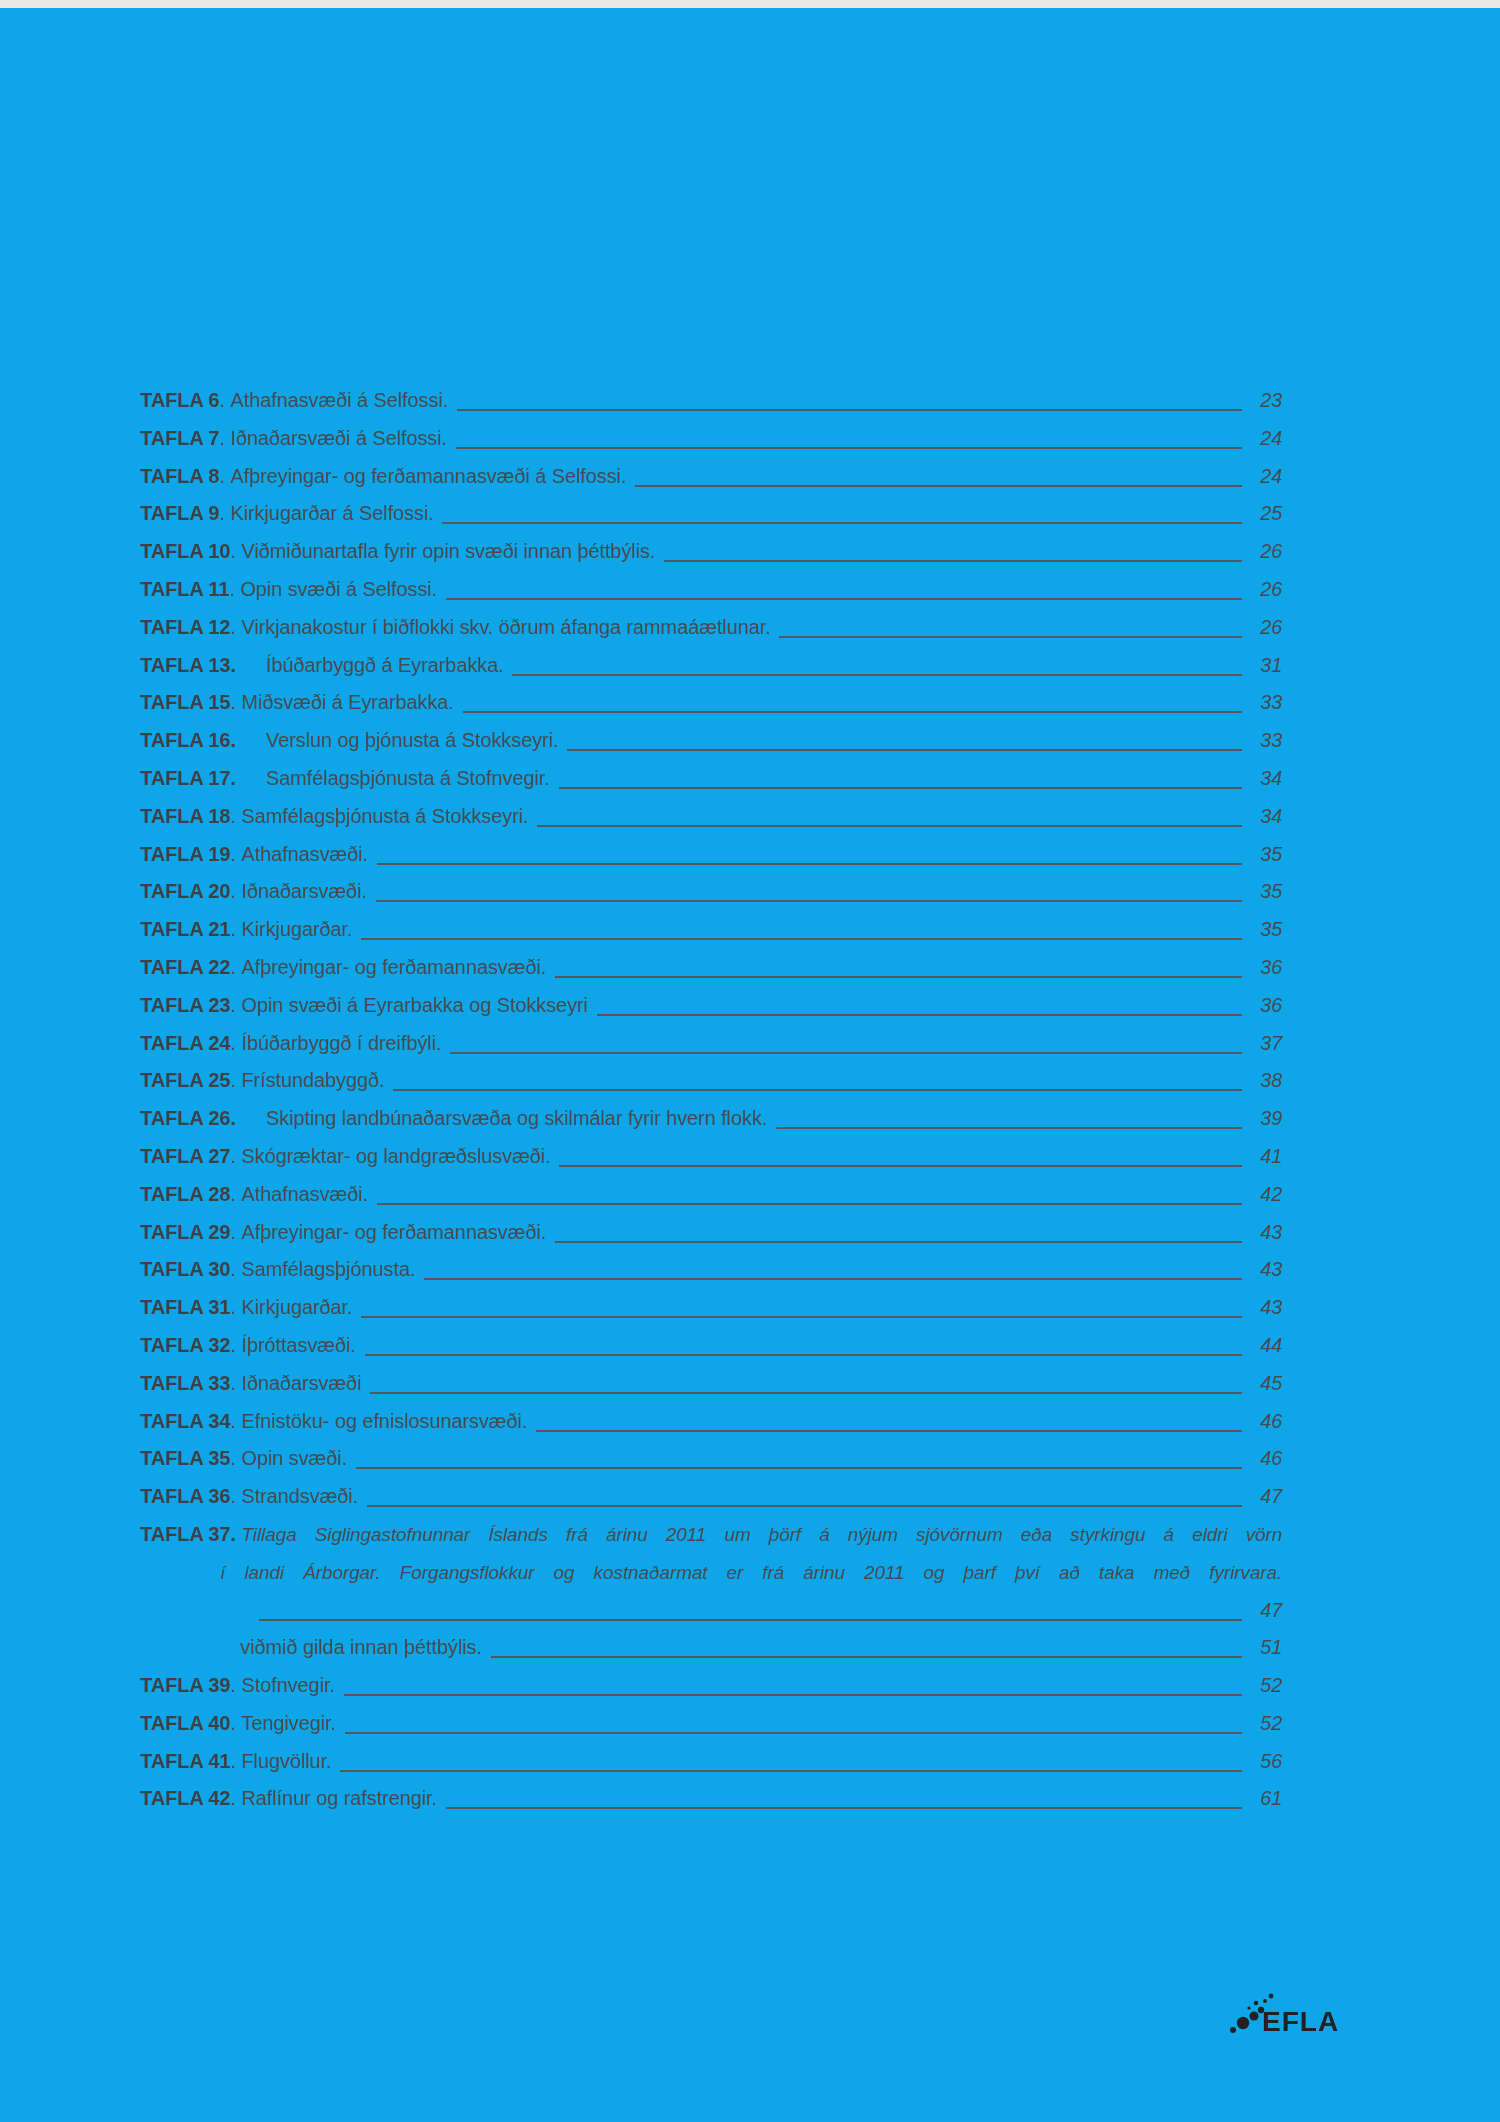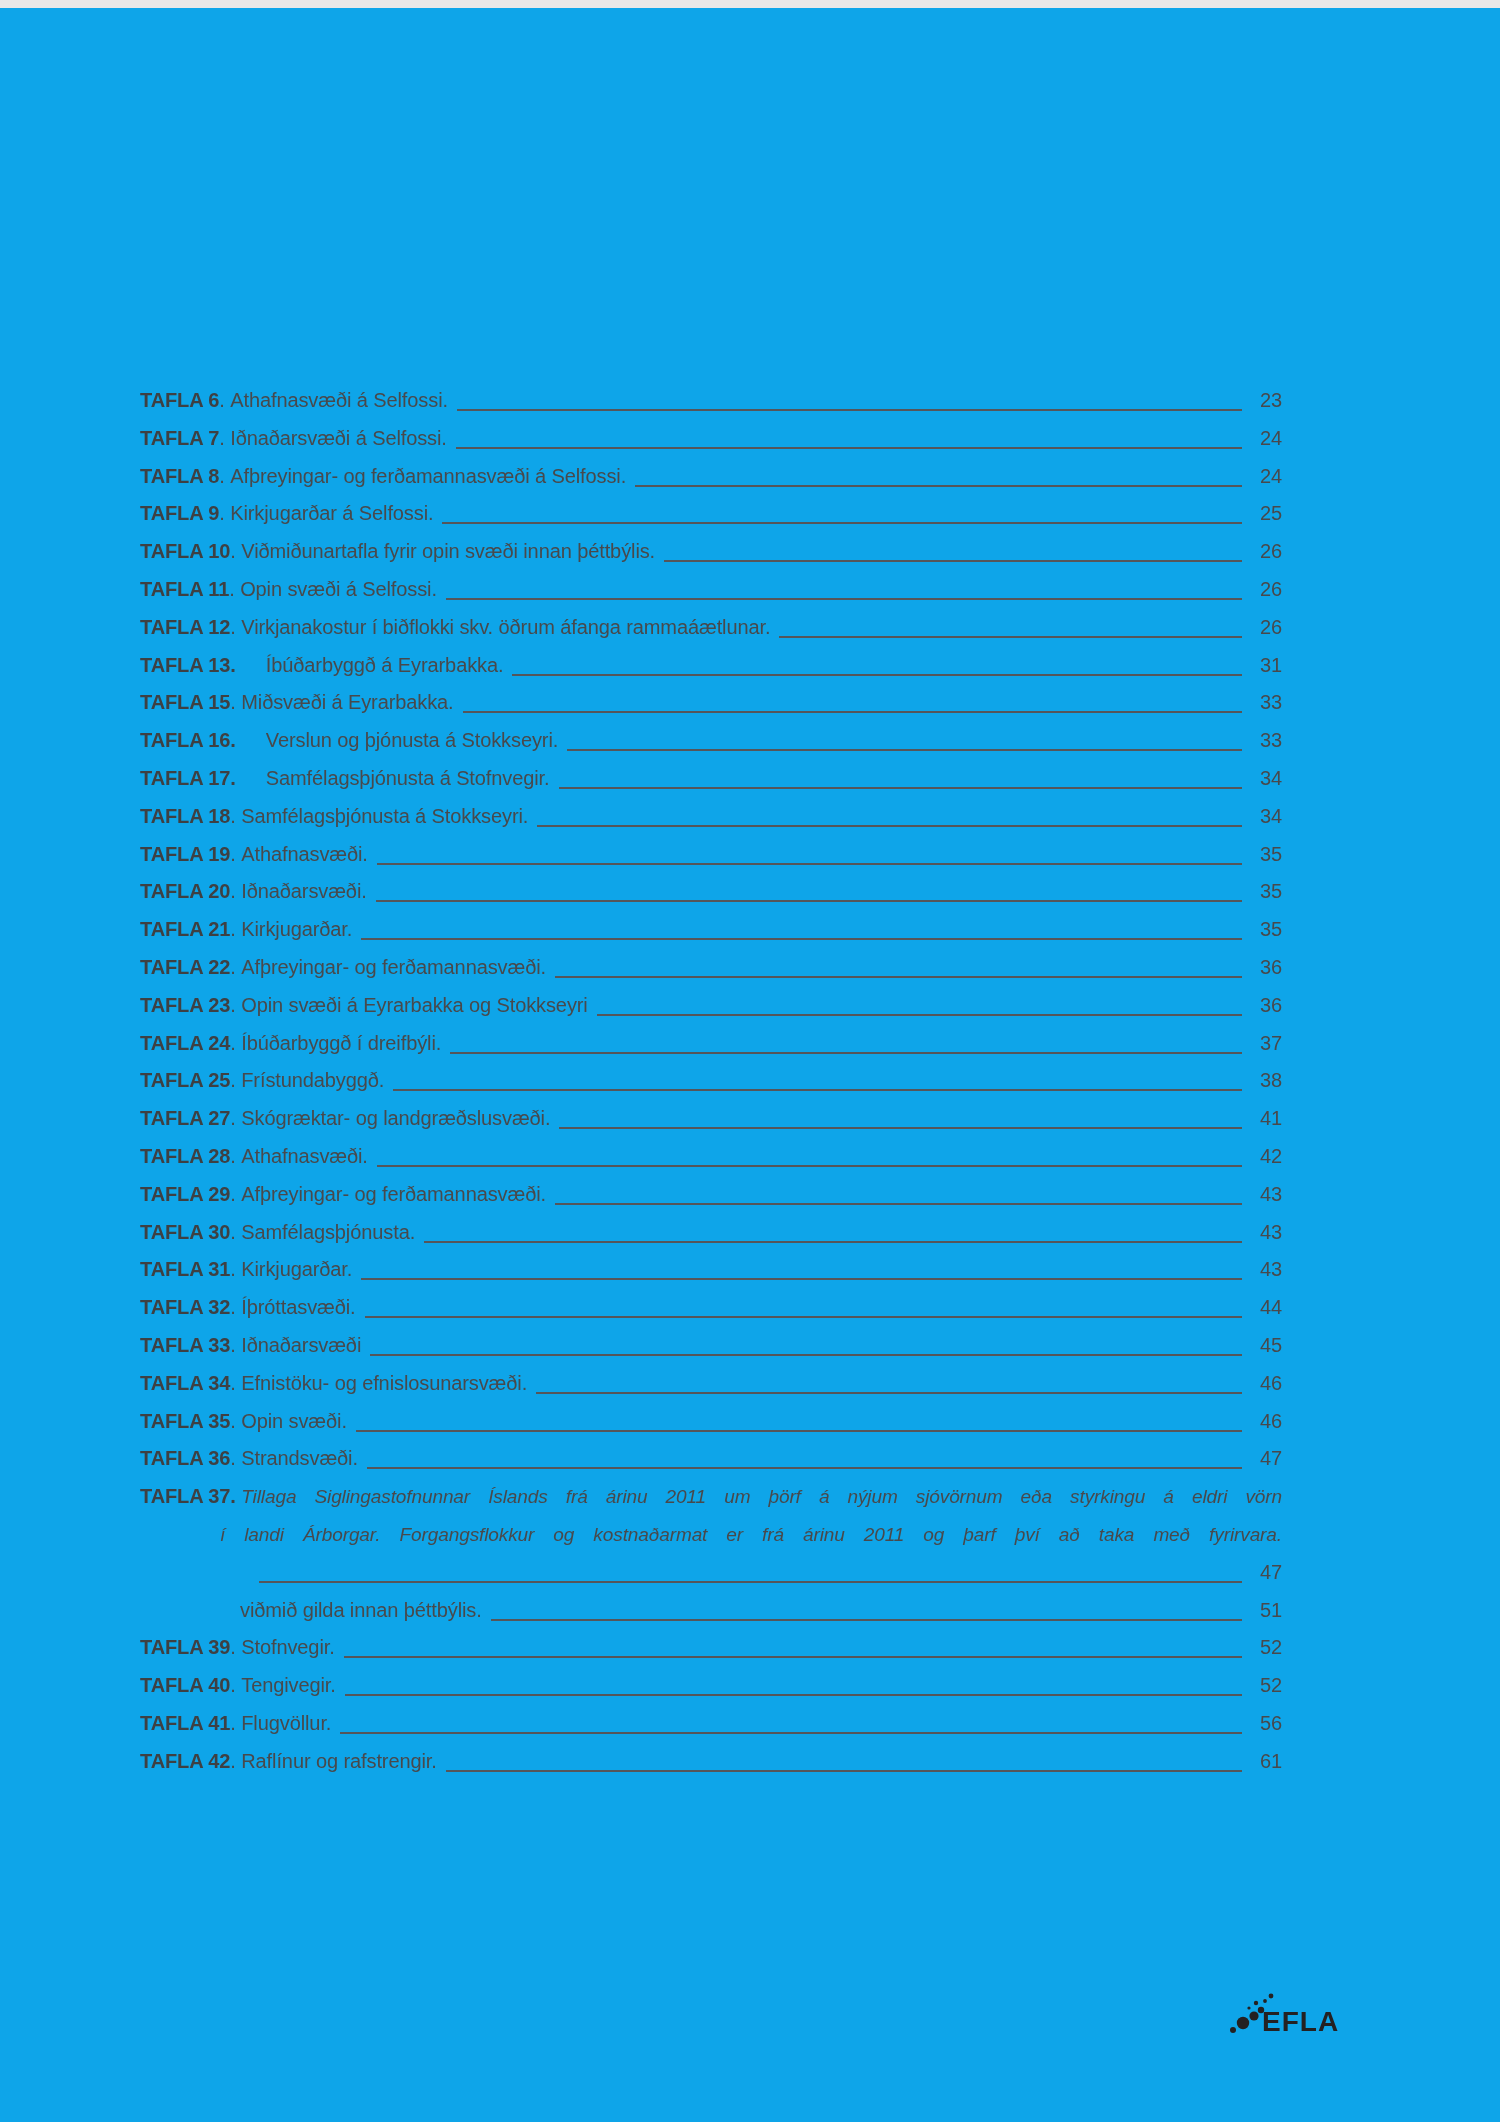--- a/index.html
+++ b/index.html
@@ -33,21 +33,21 @@
   .gap110{flex:0 0 110px;}
   .gap100{flex:0 0 100px;}
   .leader{
     flex:1 1 auto;
     min-width:24px;
     height:2px;
     border-bottom:2px solid #55565a;
     margin:0 10px 0 9px;
     transform:translateY(4px);
   }
-  .pg{flex:0 0 auto;min-width:30px;text-align:right;}
+  .pg{flex:0 0 auto;min-width:30px;text-align:right;font-style:italic;}
   .just{
     flex:1 1 auto;
     font-size:19px;
     white-space:normal;
     overflow:hidden;
     text-align:justify;
     text-align-last:justify;
     font-style:italic;
   }
   .cont80{padding-left:80px;}
@@ -188,20 +188,27 @@
         <span class="txt">Íbúðarbyggð í dreifbýli.</span>
         <div class="leader"></div>
         <span class="pg">37</span>
       </div>
       <div class="row">
         <span class="lbl">TAFLA 25</span>
         <span class="sep">. </span>
         <span class="txt">Frístundabyggð.</span>
         <div class="leader"></div>
         <span class="pg">38</span>
+      </div>
+      <div class="row">
+        <span class="lbl">TAFLA 26.</span>
+        <span class="tabgap"></span>
+        <span class="txt">Skipting landbúnaðarsvæða og skilmálar fyrir hvern flokk.</span>
+        <div class="leader"></div>
+        <span class="pg">39</span>
       </div>
       <div class="row">
         <span class="lbl">TAFLA 27</span>
         <span class="sep">. </span>
         <span class="txt">Skógræktar- og landgræðslusvæði.</span>
         <div class="leader"></div>
         <span class="pg">41</span>
       </div>
       <div class="row">
         <span class="lbl">TAFLA 28</span>

